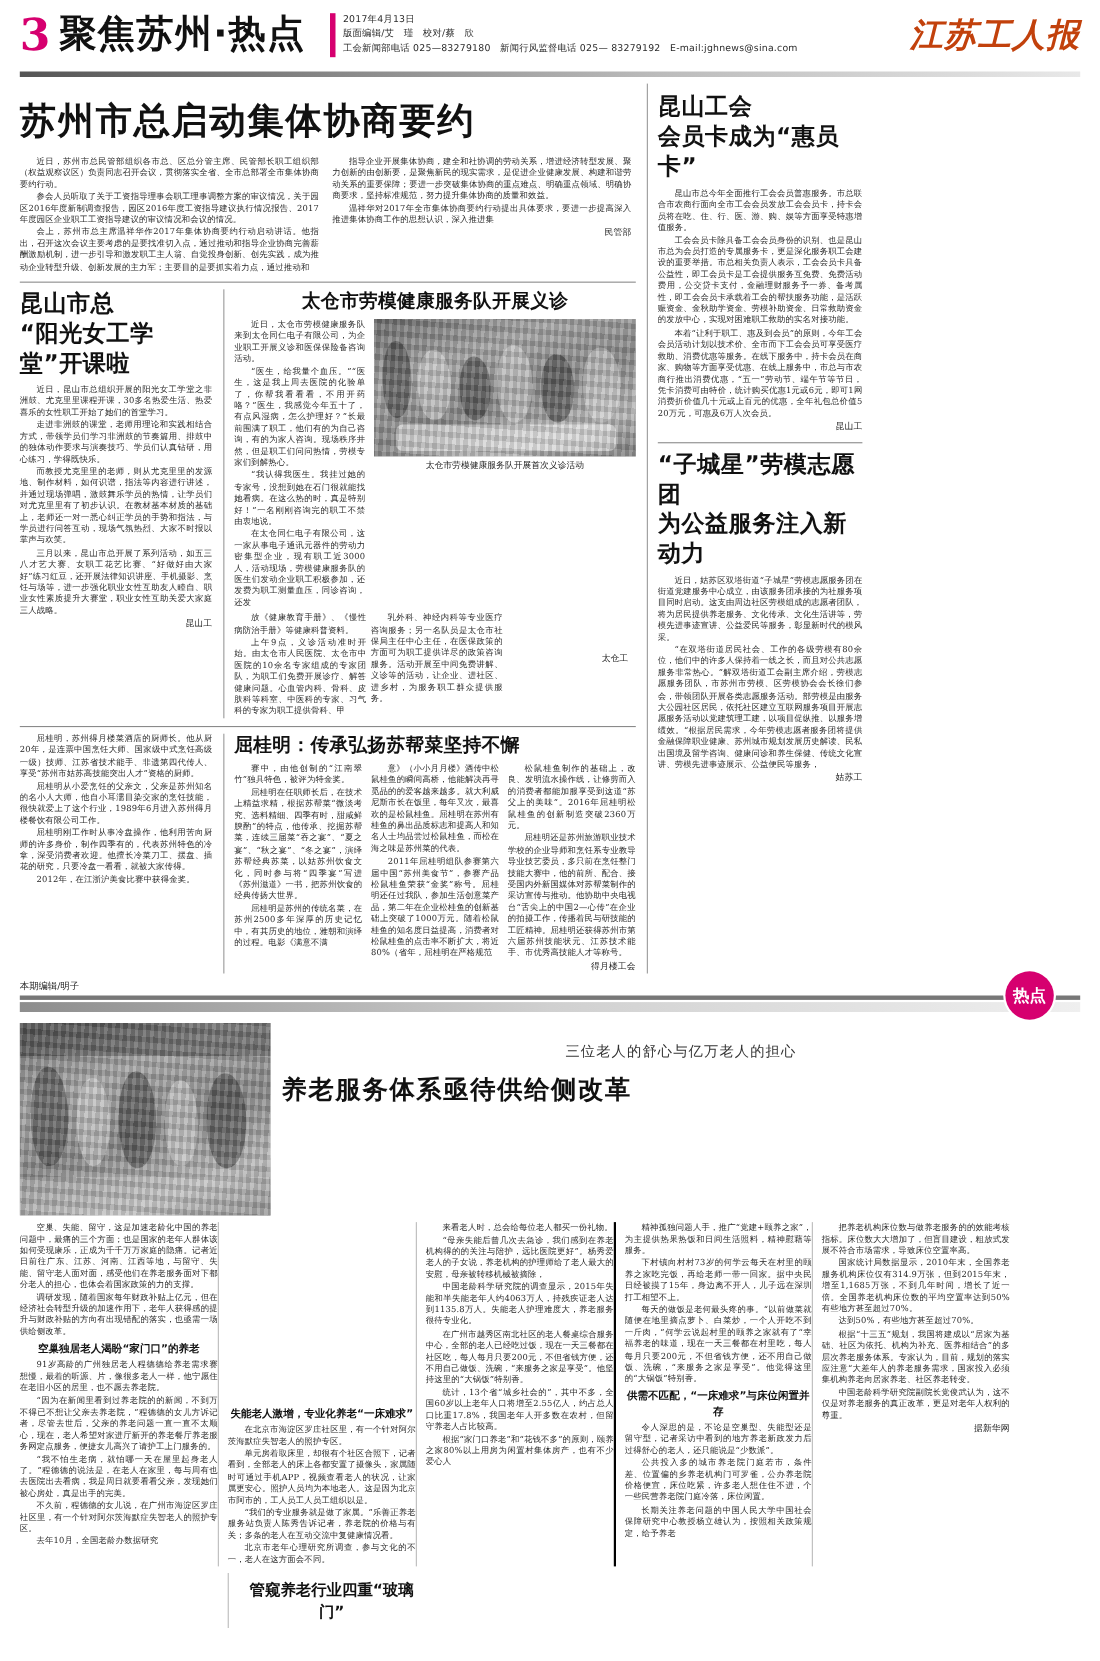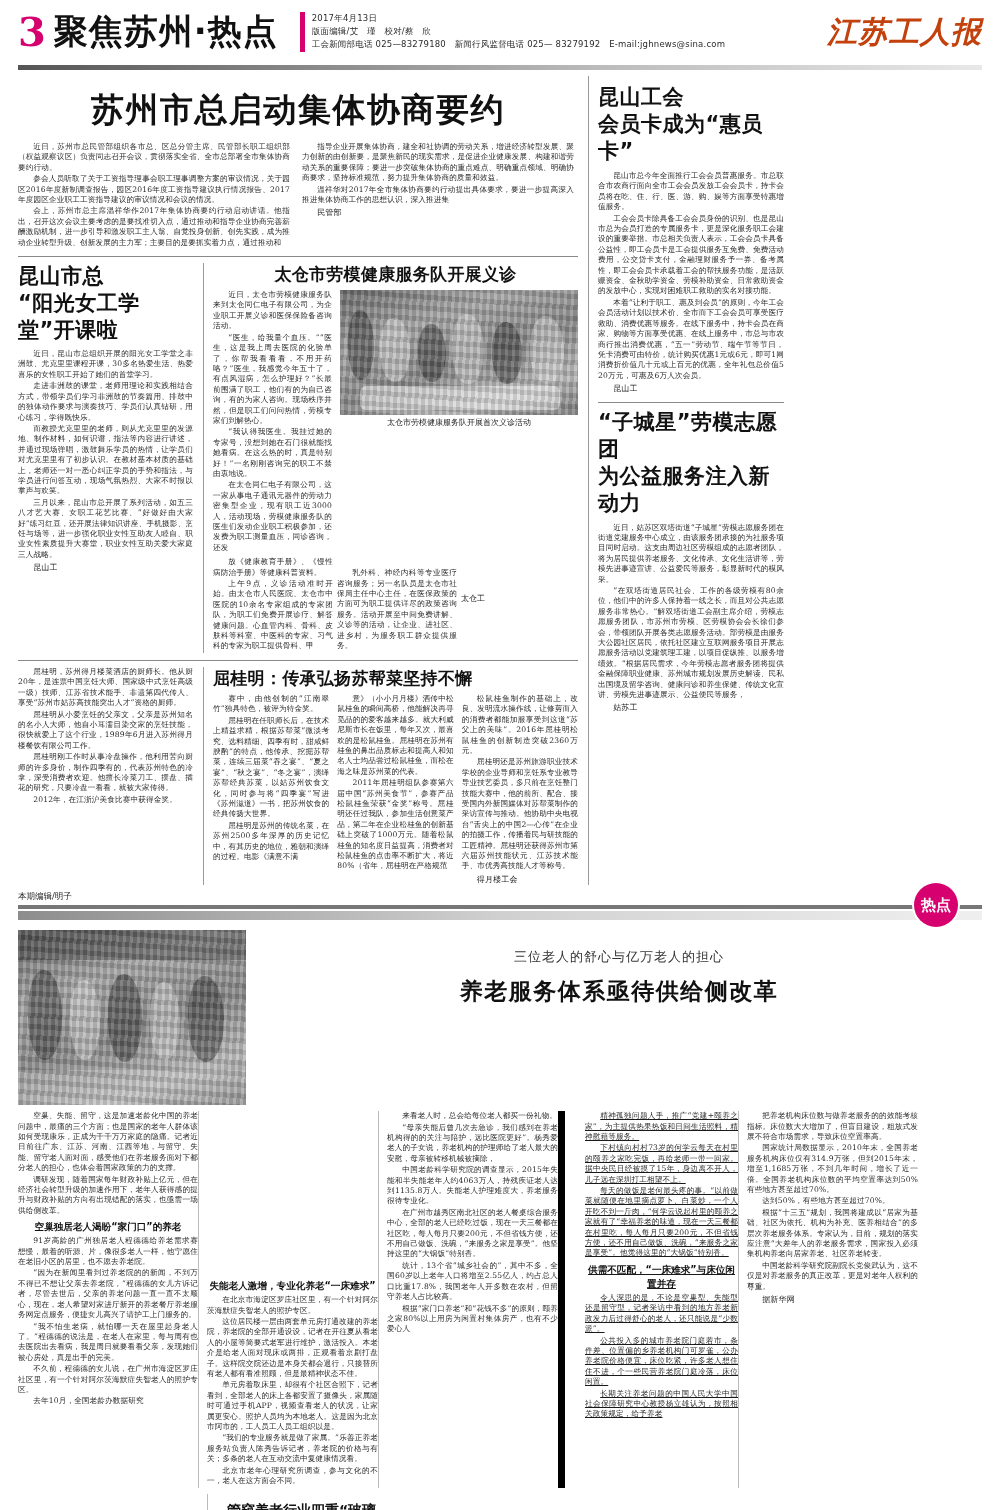--- a/index.html
+++ b/index.html
@@ -32,33 +32,33 @@
   .masthead-meta div { font-size:8.5px; line-height:13px; color:#2b2b2b; letter-spacing:.2px; }
   .masthead-logo {
     position:absolute; right:0; top:2px;
     font-size:30px; font-weight:bold; color:#c2410c;
     font-family:"DejaVu Serif","Liberation Serif",serif;
     letter-spacing:1px; font-style:italic;
   }
   .rule-grad { height:5px; background:linear-gradient(to right,#555,#bbb 60%,#e8e8e8); margin-top:3px; }
 
   
-  .hl-xl { font-size:33px; font-weight:bold; letter-spacing:1.5px; line-height:40px; text-align:center; color:#111; }
+  .hl-xl { font-size:33px; font-weight:bold; letter-spacing:1.5px; line-height:40px; color:#111; }
   .hl-lg { font-size:21px; font-weight:bold; letter-spacing:.5px; line-height:27px; color:#111; }
   .hl-md { font-size:17px; font-weight:bold; letter-spacing:.3px; line-height:23px; color:#111; }
   .hl-sm { font-size:12px; font-weight:bold; line-height:17px; color:#111; }
   .kicker { font-size:13px; line-height:18px; text-align:center; color:#333; letter-spacing:1px; }
 
   .body-txt {
     font-family:"DejaVu Serif","Liberation Serif",serif;
     font-size:7.6px; line-height:10.4px; text-align:justify; color:#2a2a2a;
     text-indent:2em; letter-spacing:.15px; word-break:break-all;
   }
   .body-txt p { margin:0 0 1px 0; text-indent:2em; }
-  .byline { font-size:8px; color:#222; margin-top:3px; font-family:Liberation Mono, monospace;}
+  .byline { font-size:8px; text-align:right; color:#222; margin-top:3px; font-family:Liberation Mono, monospace;}
   .sub-h { font-size:9.6px; font-weight:bold; text-align:center; line-height:14px; margin:4px 0 2px 0; color:#111; }
 
   
   .top-block { display:flex; gap:10px; margin-top:6px; }
   .col-a { width:560px; }
   .col-c { width:207px; border-left:1px solid #999; padding-left:9px; }
 
   .sep-h { height:1px; background:#8a8a8a; margin:7px 0 6px 0; }
 
   
@@ -165,21 +165,21 @@
               </div>
               <div class="caption">太仓市劳模健康服务队开展首次义诊活动</div>
             </div>
           </div>
 
           <div style="display:flex; gap:4px; margin-top:3px;">
             <div style="width:120px;" class="body-txt">
               <p>放《健康教育手册》、《慢性病防治手册》等健康科普资料。</p>
               <p>上午9点，义诊活动准时开始。由太仓市人民医院、太仓市中医院的10余名专家组成的专家团队，为职工们免费开展诊疗、解答健康问题。心血管内科、骨科、皮肤科等科室、中医科的专家、习气科的专家为职工提供骨科、甲</p>
             </div>
-            <div style="width:120px;margin-top:11px;" class="body-txt">
+            <div style="width:120px;" class="body-txt">
               <p>乳外科、神经内科等专业医疗咨询服务；另一名队员是太仓市社保局主任中心主任，在医保政策的方面可为职工提供详尽的政策咨询服务。活动开展至中间免费讲解、义诊等的活动，让企业、进社区、进乡村，为服务职工群众提供服务。</p>
             </div>
             <div style="width:110px;">
               <div class="byline" style="margin-top:36px;">太仓工</div>
             </div>
           </div>
         </div>
       </div>
 
       <div class="sep-h"></div>
@@ -281,39 +281,38 @@
         <p>“我不怕生老病，就怕哪一天在屋里起身老人了。”程德德的说法是，在老人在家里，每与周有也去医院出去看病，我是周日就要看看父亲，发现她们被心房处，真是出手的完美。</p>
         <p>不久前，程德德的女儿说，在广州市海淀区罗庄社区里，有一个针对阿尔茨海默症失智老人的照护专区。</p>
         <p>去年10月，全国老龄办数据研究</p>
       </div>
     </div>
 
     <div style="width:180px; border-left:1px solid #bbb; padding-left:8px;">
       <div class="sub-h" style="margin-top:168px;">失能老人激增，专业化养老“一床难求”</div>
       <div class="body-txt">
         <p>在北京市海淀区罗庄社区里，有一个针对阿尔茨海默症失智老人的照护专区。</p>
-        <p>这位居民楼一层由两套单元房打通改建的养老院，养老院的全部开通设设，记者在开往夏从看老人的小屋等简要式老军进行维护，激活投入。本老介是给老人面对现床或两排，正观看着京剧打盘子。这样院交院还边是本身关都会退行，只接替所有老人都有看准照顾，但是最精神状态不佳。</p>
         <p>单元房着取床里，却很有个社区合照下，记者看到，全部老人的床上各都安置了摄像头，家属随时可通过手机APP，视频查看老人的状况，让家属更安心。照护人员均为本地老人。这是因为北京市阿市的，工人员工人员工组织以是。</p>
         <p>“我们的专业服务就是做了家属。”乐善正养老服务站负责人陈秀告诉记者，养老院的价格与有关；多条的老人在互动交流中复健康情况看。</p>
         <p>北京市老年心理研究所调查，参与文化的不一，老人在这方面会不同。</p>
       </div>
     </div>
 
     <div style="width:180px; border-left:1px solid #bbb; padding-left:8px;">
       <div class="body-txt">
         <p>来看老人时，总会给每位老人都买一份礼物。</p>
         <p>“母亲失能后曾几次去急诊，我们感到在养老机构得的的关注与陪护，远比医院更好”。杨秀爱老人的子女说，养老机构的护理师给了老人最大的安慰，母亲被转移机械被摘除，</p>
         <p>中国老龄科学研究院的调查显示，2015年失能和半失能老年人约4063万人，持残疾证老人达到1135.8万人。失能老人护理难度大，养老服务很待专业化。</p>
         <p>在广州市越秀区南北社区的老人餐桌综合服务中心，全部的老人已经吃过饭，现在一天三餐都在社区吃，每人每月只要200元，不但省钱方便，还不用自己做饭、洗碗，“来服务之家是享受”。他坚持这里的“大锅饭”特别香。</p>
         <p>统计，13个省“城乡社会的”，其中不多，全国60岁以上老年人口将增至2.55亿人，约占总人口比重17.8%，我国老年人开多数在农村，但留守养老人占比较高。</p>
         <p>根据“家门口养老”和“花钱不多”的原则，颐养之家80%以上用房为闲置村集体房产，也有不少爱心人</p>
       </div>
     </div>
 
-    <div style="width:180px; border-left:7px solid #000000; padding-left:20px;text-decoration:underline;">
+    <div style="width:180px; border-left:2px solid #000000; padding-left:8px;">
       <div class="body-txt">
         <p>精神孤独问题人手，推广“党建+颐养之家”，为主提供热果热饭和日间生活照料，精神慰藉等服务。</p>
         <p>下村镇向村村73岁的何学云每天在村里的颐养之家吃完饭，再给老师一带一回家。据中央民日经被摸了15年，身边离不开人，儿子远在深圳打工相望不上。</p>
         <p>每天的做饭是老何最头疼的事。“以前做菜就随便在地里摘点萝卜、白菜炒，一个人开吃不到一斤肉，”何学云说起村里的颐养之家就有了“幸福养老的味道，现在一天三餐都在村里吃，每人每月只要200元，不但省钱方便，还不用自己做饭、洗碗，“来服务之家是享受”。他觉得这里的“大锅饭”特别香。</p>
       </div>
       <div class="sub-h">供需不匹配，“一床难求”与床位闲置并存</div>
       <div class="body-txt">
         <p>令人深思的是，不论是空巢型、失能型还是留守型，记者采访中看到的地方养老新政发力后过得舒心的老人，还只能说是“少数派”。</p>
         <p>公共投入多的城市养老院门庭若市，条件差、位置偏的乡养老机构门可罗雀，公办养老院价格便宜，床位吃紧，许多老人想住住不进，个一些民营养老院门庭冷落，床位闲置。</p>
         <p>长期关注养老问题的中国人民大学中国社会保障研究中心教授杨立雄认为，按照相关政策规定，给予养老</p>

